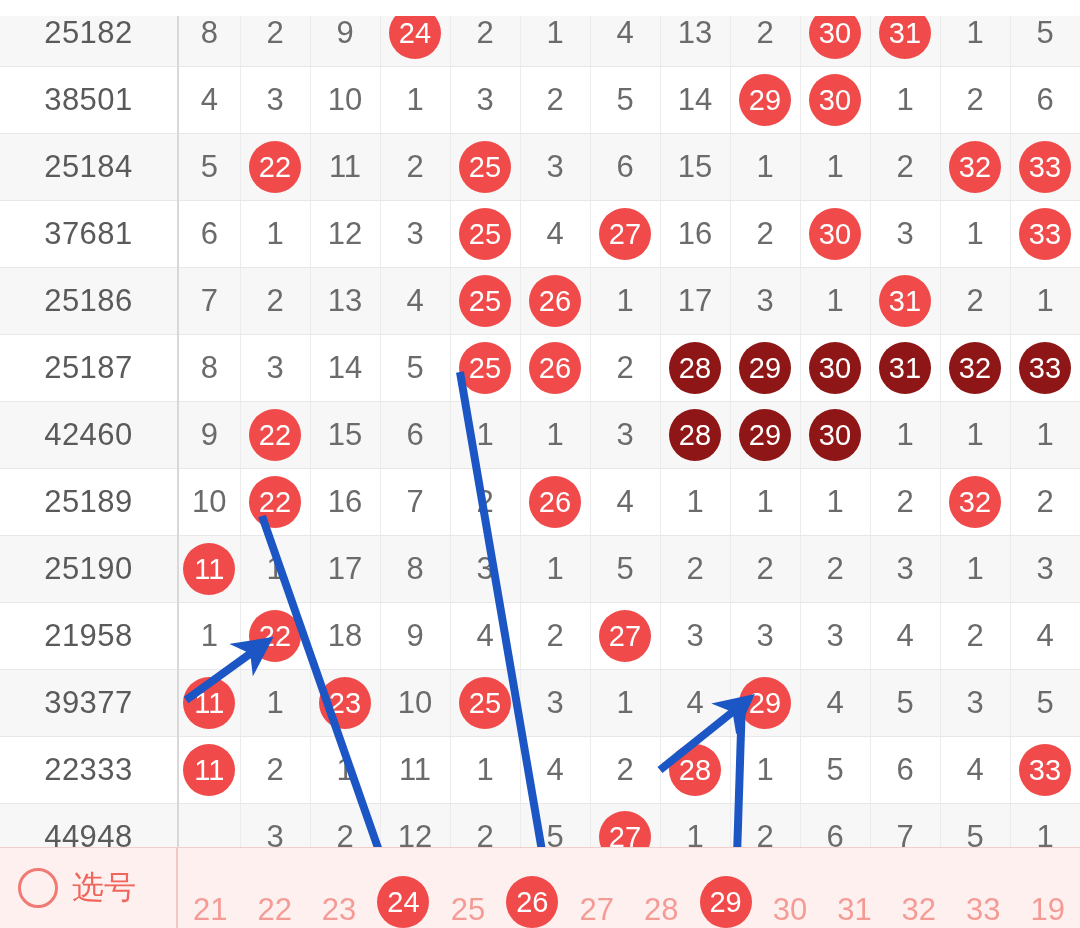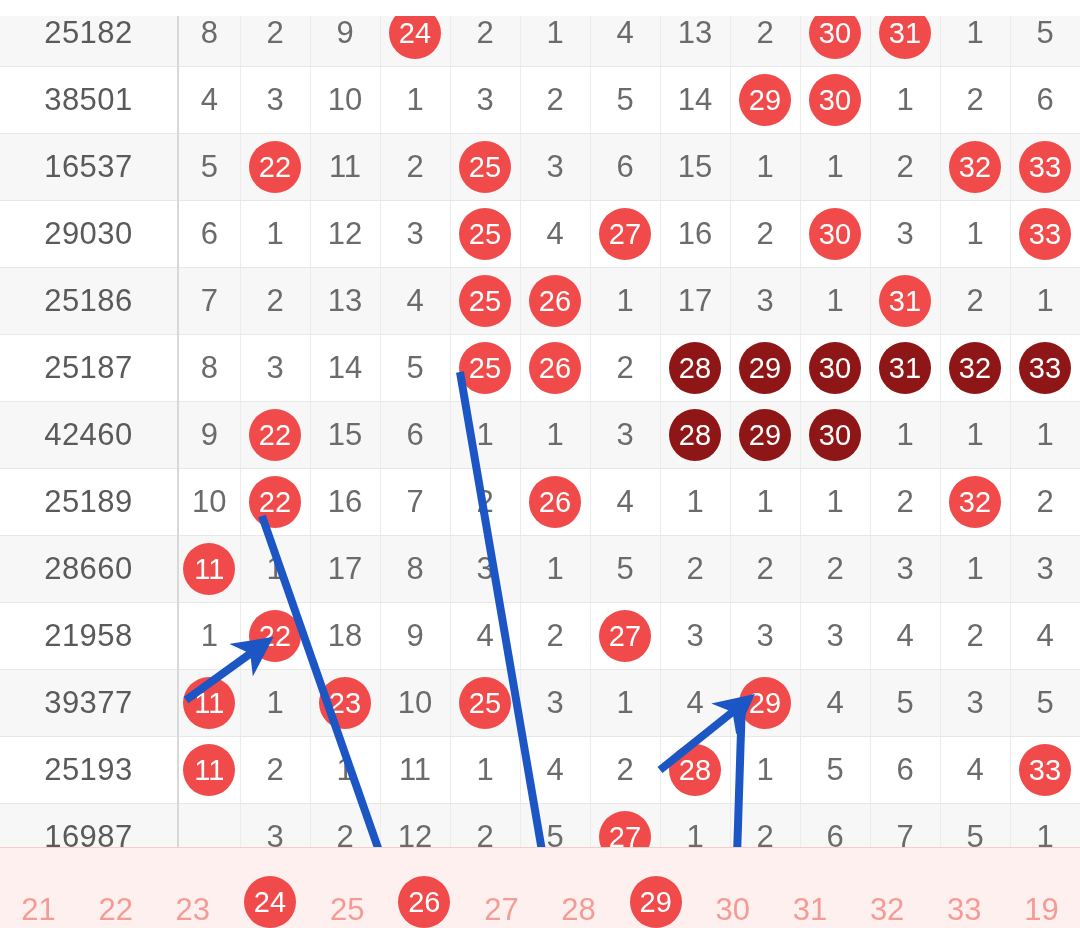--- a/index.html
+++ b/index.html
@@ -184,37 +184,37 @@
           <td class="numcell"><span>2</span></td>
           <td class="numcell"><span>5</span></td>
           <td class="numcell"><span>14</span></td>
           <td class="numcell"><span class="ball red">29</span></td>
           <td class="numcell"><span class="ball red">30</span></td>
           <td class="numcell"><span>1</span></td>
           <td class="numcell"><span>2</span></td>
           <td class="numcell"><span>6</span></td>
         </tr>
         <tr class="even">
-          <td class="period">16537</td>
+          <td class="period">25184</td>
           <td class="numcell"><span>5</span></td>
           <td class="numcell"><span class="ball red">22</span></td>
           <td class="numcell"><span>11</span></td>
           <td class="numcell"><span>2</span></td>
           <td class="numcell"><span class="ball red">25</span></td>
           <td class="numcell"><span>3</span></td>
           <td class="numcell"><span>6</span></td>
           <td class="numcell"><span>15</span></td>
           <td class="numcell"><span>1</span></td>
           <td class="numcell"><span>1</span></td>
           <td class="numcell"><span>2</span></td>
           <td class="numcell"><span class="ball red">32</span></td>
           <td class="numcell"><span class="ball red">33</span></td>
         </tr>
         <tr class="odd">
-          <td class="period">29030</td>
+          <td class="period">37681</td>
           <td class="numcell"><span>6</span></td>
           <td class="numcell"><span>1</span></td>
           <td class="numcell"><span>12</span></td>
           <td class="numcell"><span>3</span></td>
           <td class="numcell"><span class="ball red">25</span></td>
           <td class="numcell"><span>4</span></td>
           <td class="numcell"><span class="ball red">27</span></td>
           <td class="numcell"><span>16</span></td>
           <td class="numcell"><span>2</span></td>
           <td class="numcell"><span class="ball red">30</span></td>
@@ -280,21 +280,21 @@
           <td class="numcell"><span class="ball red">26</span></td>
           <td class="numcell"><span>4</span></td>
           <td class="numcell"><span>1</span></td>
           <td class="numcell"><span>1</span></td>
           <td class="numcell"><span>1</span></td>
           <td class="numcell"><span>2</span></td>
           <td class="numcell"><span class="ball red">32</span></td>
           <td class="numcell"><span>2</span></td>
         </tr>
         <tr class="even">
-          <td class="period">28660</td>
+          <td class="period">25190</td>
           <td class="numcell"><span class="ball red">11</span></td>
           <td class="numcell"><span>1</span></td>
           <td class="numcell"><span>17</span></td>
           <td class="numcell"><span>8</span></td>
           <td class="numcell"><span>3</span></td>
           <td class="numcell"><span>1</span></td>
           <td class="numcell"><span>5</span></td>
           <td class="numcell"><span>2</span></td>
           <td class="numcell"><span>2</span></td>
           <td class="numcell"><span>2</span></td>
@@ -328,37 +328,37 @@
           <td class="numcell"><span>3</span></td>
           <td class="numcell"><span>1</span></td>
           <td class="numcell"><span>4</span></td>
           <td class="numcell"><span class="ball red">29</span></td>
           <td class="numcell"><span>4</span></td>
           <td class="numcell"><span>5</span></td>
           <td class="numcell"><span>3</span></td>
           <td class="numcell"><span>5</span></td>
         </tr>
         <tr class="odd">
-          <td class="period">25193</td>
+          <td class="period">22333</td>
           <td class="numcell"><span class="ball red">11</span></td>
           <td class="numcell"><span>2</span></td>
           <td class="numcell"><span>1</span></td>
           <td class="numcell"><span>11</span></td>
           <td class="numcell"><span>1</span></td>
           <td class="numcell"><span>4</span></td>
           <td class="numcell"><span>2</span></td>
           <td class="numcell"><span class="ball red">28</span></td>
           <td class="numcell"><span>1</span></td>
           <td class="numcell"><span>5</span></td>
           <td class="numcell"><span>6</span></td>
           <td class="numcell"><span>4</span></td>
           <td class="numcell"><span class="ball red">33</span></td>
         </tr>
         <tr class="even">
-          <td class="period">16987</td>
+          <td class="period">44948</td>
           <td class="numcell"><span></span></td>
           <td class="numcell"><span>3</span></td>
           <td class="numcell"><span>2</span></td>
           <td class="numcell"><span>12</span></td>
           <td class="numcell"><span>2</span></td>
           <td class="numcell"><span>5</span></td>
           <td class="numcell"><span class="ball red">27</span></td>
           <td class="numcell"><span>1</span></td>
           <td class="numcell"><span>2</span></td>
           <td class="numcell"><span>6</span></td>
@@ -378,20 +378,24 @@
         </marker>
       </defs>
       <line x1="262" y1="516" x2="392" y2="888" stroke="#1b56c4" stroke-width="8" marker-end="url(#head)"></line>
       <line x1="460" y1="372" x2="548" y2="886" stroke="#1b56c4" stroke-width="8" marker-end="url(#head)"></line>
       <line x1="742" y1="700" x2="736" y2="888" stroke="#1b56c4" stroke-width="8" marker-end="url(#head)"></line>
       <line x1="186" y1="700" x2="258" y2="648" stroke="#1b56c4" stroke-width="8" marker-end="url(#head)"></line>
       <line x1="660" y1="770" x2="740" y2="706" stroke="#1b56c4" stroke-width="8" marker-end="url(#head)"></line>
     </svg>
 
   <div class="selbar">
+    <div class="sel-label">
+      <div class="circle-icon"></div>
+      <div class="sel-label-text">选号</div>
+    </div>
     <div class="sel-nums" id="sel-nums">
         <div class="sel-num"><span>21</span></div>
         <div class="sel-num"><span>22</span></div>
         <div class="sel-num"><span>23</span></div>
         <div class="sel-num picked"><span>24</span></div>
         <div class="sel-num"><span>25</span></div>
         <div class="sel-num picked"><span>26</span></div>
         <div class="sel-num"><span>27</span></div>
         <div class="sel-num"><span>28</span></div>
         <div class="sel-num picked"><span>29</span></div>

